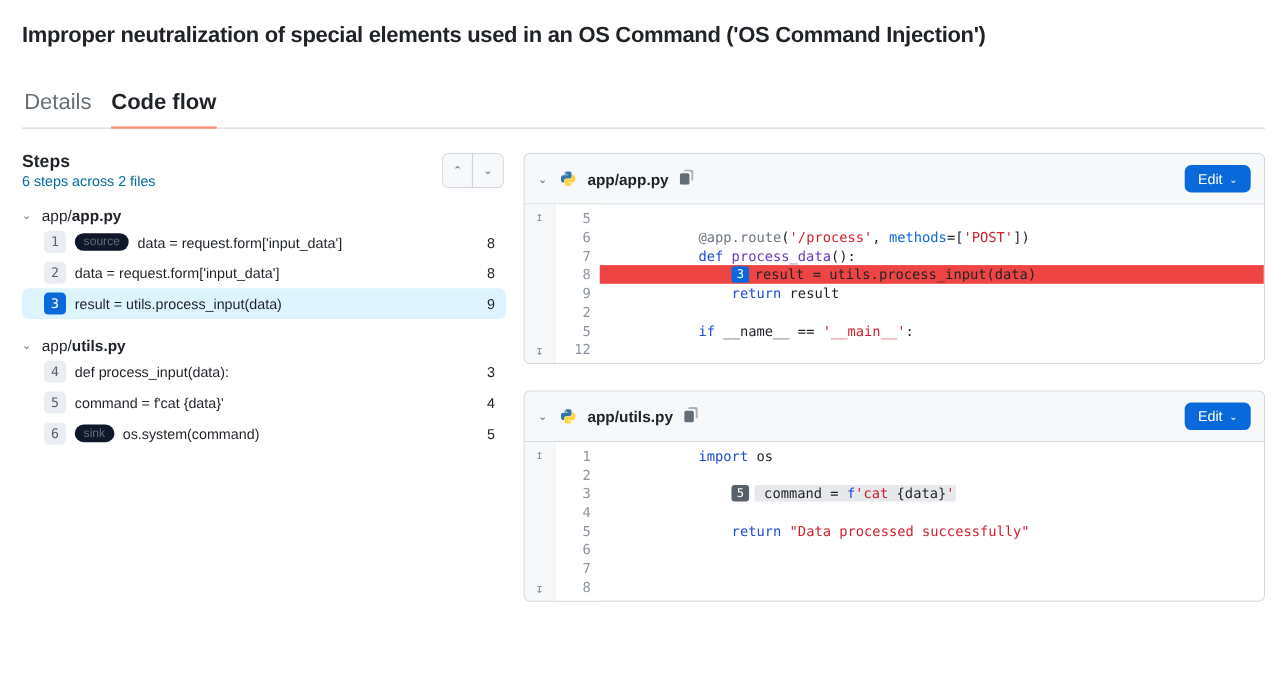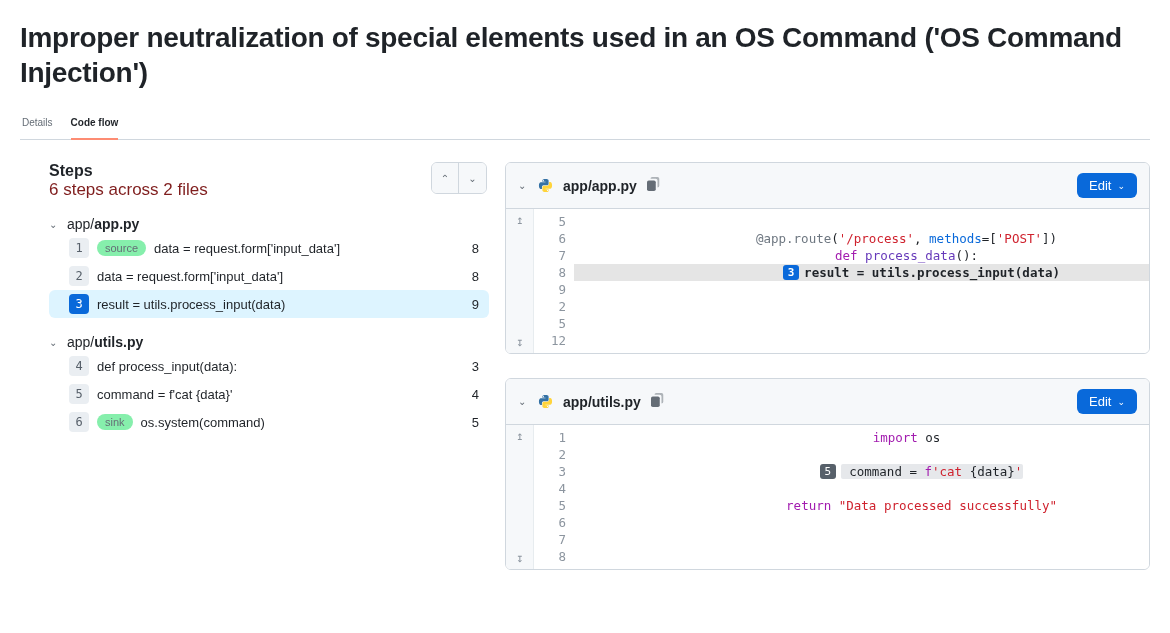--- a/index.html
+++ b/index.html
@@ -4,89 +4,89 @@
 <style>
   * { box-sizing: border-box; margin: 0; padding: 0; }
   body {
     font-family: -apple-system, BlinkMacSystemFont, "Segoe UI", Helvetica, Arial, sans-serif;
     color: #1f2328;
     background: #ffffff;
     padding: 20px 20px 30px 20px;
     font-size: 14px;
   }
   h1 {
-    font-size: 28px;
+    font-size: 20px;
     font-weight: 600;
     line-height: 1.25;
-    margin-bottom: 20px;
+    margin-bottom: 30px;
     letter-spacing: -0.3px;
   }
   .tabs {
     border-bottom: 1px solid #d0d7de;
     display: flex;
     gap: 18px;
     padding-left: 2px;
   }
   .tab {
     padding: 6px 0 10px 0;
-    font-size: 10px;
+    font-size: 20px;
     color: #656d76;
     border-bottom: 2px solid transparent;
     cursor: pointer;
     position: relative;
     top: 1px;
   }
   .tab.active { color: #1f2328; font-weight:600; border-bottom-color: #fd8c73; }
   .layout { display: flex; gap: 16px; margin-top: 22px; }
-  .left { width: 440px; flex-shrink:0;margin-left:29px; }
+  .left { width: 440px; flex-shrink:0; }
   .right { flex: 1; display:flex; flex-direction:column; gap:24px; }
 
   .steps-header { display:flex; justify-content:space-between; align-items:flex-start; padding-right:2px;}
   .steps-title { font-size:16px; font-weight:600; }
-  .steps-sub { font-size:17px; color:#7f1d1d; margin-top:0px;}
+  .steps-sub { font-size:13px; color:#0369a1; margin-top:0px;}
   .stepnav { display:flex; border:1px solid #d0d7de; border-radius:6px; overflow:hidden; }
   .stepnav button { width:27px; height:30px; background:#f6f8fa; border:none; cursor:pointer; font-size:10px; color:#656d76; display:flex;align-items:center;justify-content:center;}
   .stepnav button:first-child { border-right:1px solid #d0d7de; }
 
   .file-group { margin-top:14px; }
   .file-head { display:flex; align-items:center; gap:8px; font-size:14px; padding:2px 0; cursor:pointer; }
   .caret { font-size:10px; color:#656d76; width:10px; user-select:none;}
   .file-path { font-weight:400; }
   .file-path b { font-weight:600; }
 
   .step-row { display:flex; align-items:center; padding:4px 4px 4px 20px; border-radius:6px; gap:8px; cursor:pointer; }
   .step-row.selected { background:#ddf4ff; }
   .step-num { min-width:20px;height:20px;display:inline-flex;align-items:center;justify-content:center;border-radius:4px;font-size:12px;font-family: ui-monospace, SFMono-Regular, Menlo, monospace; }
   .step-num.gray { background:#eaeef2; color:#57606a; }
   .step-num.blue { background:#0969da; color:#fff; }
-  .tag-pill { background:#86efac;border-radius:999px;padding:2px 8px;font-size:11px;color:#656d76; }
+  .tag-pill { background:#0f172a;border-radius:999px;padding:2px 8px;font-size:11px;color:#656d76; }
   .step-text { flex:1; font-size:13px; color:#1f2328; }
   .step-line { font-size:13px; color:#1f2328; margin-right:6px;}
 
   
   .panel { border:1px solid #d0d7de; border-radius:6px; overflow:hidden; }
   .panel-head { display:flex; align-items:center; gap:10px; padding:10px 12px; background:#f6f8fa; border-bottom:1px solid #d0d7de; }
   .panel-head .file { font-weight:600; font-size:14px; }
   .panel-head .spacer { flex:1; }
   .edit-btn { background:#0969da;color:#fff;border:none;border-radius:6px;padding:5px 12px;font-size:13px;font-weight:500;cursor:pointer;display:flex;align-items:center;gap:6px; }
   .edit-btn .chev { font-size:9px;}
   .copy-icon { color:#656d76; cursor:pointer; font-size:14px; }
 
   .code-area { display:flex; background:#fff; font-family: ui-monospace, SFMono-Regular, Menlo, monospace; font-size:12.5px; position:relative;}
   .gutter-extra { width:28px; background:#f6f8fa; border-right:1px solid #e7ecef; display:flex;flex-direction:column;justify-content:space-between;align-items:center;color:#8c959f;font-size:12px;padding:4px 0;}
   .ln-col { width:40px; text-align:right; color:#8c959f; padding:4px 8px 4px 0; user-select:none; background:#fff;}
   .ln-col div { height:17px; line-height:17px;}
   .code-col { flex:1; padding:4px 0 4px 0; overflow:hidden;}
-  .code-line { height:17px; line-height:17px; white-space:pre; padding-left:90px;text-align:center;}
-  .code-line.hl-blue { background:#e5e5e5;font-weight:bold; }
+  .code-line { height:17px; line-height:17px; white-space:pre; padding-left:90px;}
+  .code-line.hl-blue { background:#ef4444; }
   .code-line .mark { background:#e6e8eb; border-radius:2px; padding:0 1px;}
   .inline-step { display:inline-flex; align-items:center; justify-content:center; min-width:16px;height:15px;border-radius:3px;font-size:11px;margin-right:5px;vertical-align:middle; position:relative; top:-1px;}
   .inline-step.gray { background:#57606a;color:#fff; }
   .inline-step.blue { background:#0969da;color:#fff; } 
-  .c-key { color:#a21caf; } 
+  .c-key { color:#1d4ed8; } 
   .c-fn { color:#6639ba; }
   .c-str2 { color:#cf222e; }
   .c-param { color:#0550ae;}
   .c-meth { color:#0969da;}
   .c-gray { color:#6e7781;}
 
   .py-icon { width:15px;height:15px; }
 </style>
 </head>
 <body>
@@ -199,21 +199,23 @@
             <div>9</div>
             <div>2</div>
             <div>5</div>
             <div>12</div>
           </div>
       <div class="code-col">
             <div class="code-line"></div>
             <div class="code-line"><span class="c-gray">@app.route</span>(<span class="c-str2">'/process'</span>, <span class="c-meth">methods</span>=[<span class="c-str2">'POST'</span>])</div>
             <div class="code-line"><span class="c-key">def</span> <span class="c-fn">process_data</span>():</div>
             <div class="code-line hl-blue">    <span class="inline-step blue">3</span><span>result = utils.process_input(data)</span></div>
-            <div class="code-line"></div>
+            <div class="code-line">    <span class="c-key">return</span> result</div>
+            <div class="code-line"></div>
+            <div class="code-line"><span class="c-key">if</span> __name__ == <span class="c-str2">'__main__'</span>:</div>
           </div>
     </div>
       </div>
       <div class="panel">
     <div class="panel-head">
       <span class="caret">⌄</span>
       <svg class="py-icon" viewBox="0 0 32 32">
     <path fill="#3572A5" d="M15.9 2c-6.9 0-6.5 3-6.5 3v3.1h6.6v.9H6.6S2 8.4 2 15.9s4 7.4 4 7.4h2.4v-3.6s-.1-4 3.9-4h6.6s3.7.1 3.7-3.6V5.7S23.3 2 15.9 2zM11.7 4.4a1.2 1.2 0 1 1 0 2.4 1.2 1.2 0 0 1 0-2.4z"></path>
     <path fill="#FFD43B" d="M16.1 30c6.9 0 6.5-3 6.5-3v-3.1H16v-.9h9.4S30 23.6 30 16.1s-4-7.4-4-7.4h-2.4v3.6s.1 4-3.9 4h-6.6s-3.7-.1-3.7 3.6v6.4S8.7 30 16.1 30zm4.2-2.4a1.2 1.2 0 1 1 0-2.4 1.2 1.2 0 0 1 0 2.4z"></path>
   </svg>

